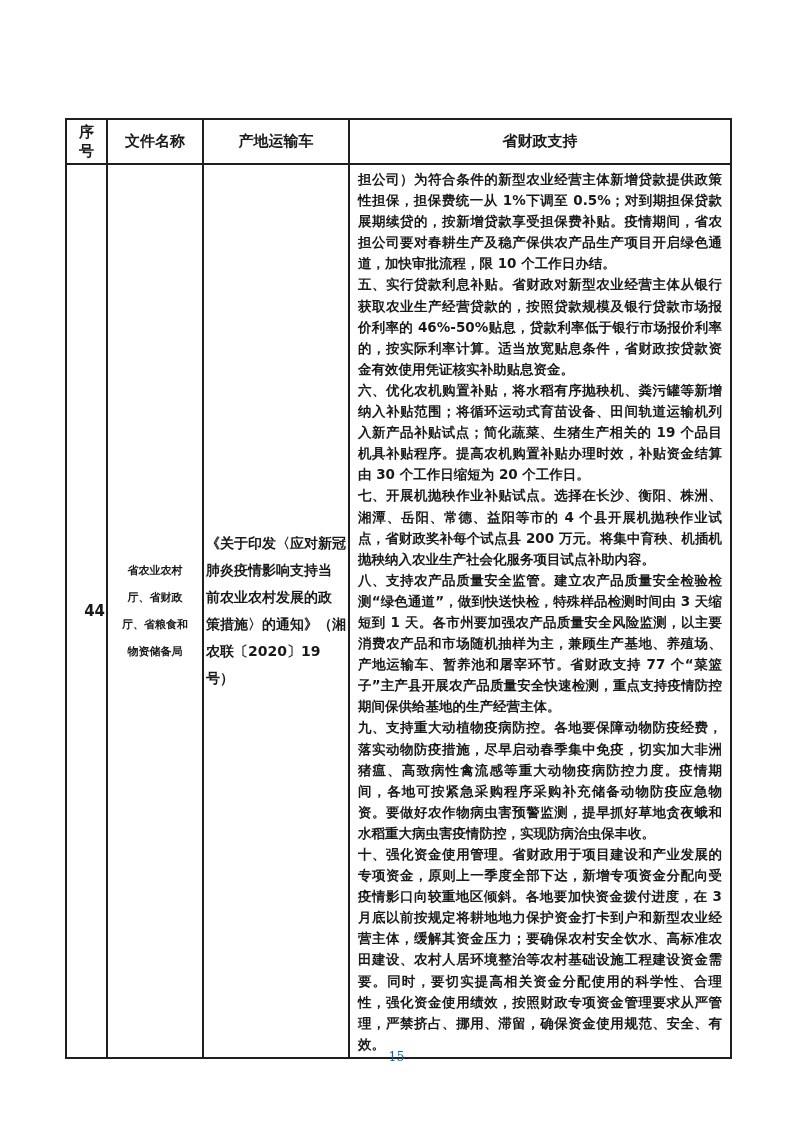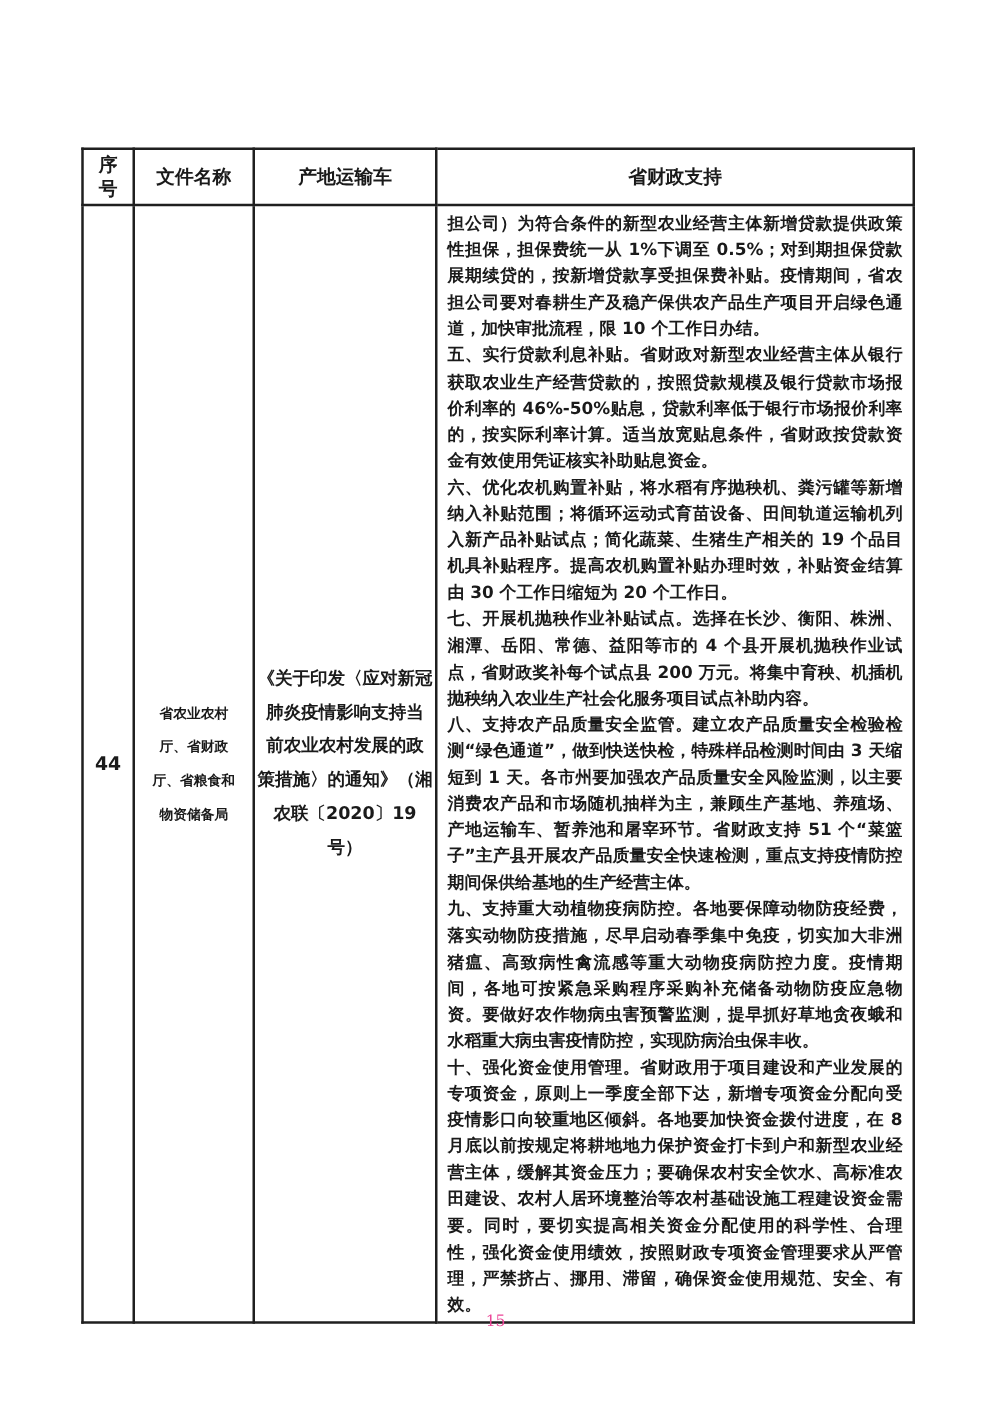--- a/index.html
+++ b/index.html
@@ -41,36 +41,35 @@
     font-weight: 700;
     text-align: center;
     vertical-align: middle;
     padding: 0 6px;
     line-height: 19px;
   }
   tr.body-row {
     height: 872px;
   }
   td.index-cell {
-    text-align: center;
+    text-align: right;
     vertical-align: middle;
     font-size: 15px;
     font-weight: 700;
   }
   td.agency-cell {
     text-align: center;
     vertical-align: middle;
     font-size: 11px;
     font-weight: 700;
     line-height: 27px;
     white-space: pre-line;
     padding: 0 1px;
   }
   td.doctitle-cell {
-    text-align: center;
     vertical-align: middle;
     font-size: 14px;
     font-weight: 700;
     line-height: 27px;
     white-space: pre-line;
     padding: 0 2px;
   }
   td.content-cell {
     vertical-align: top;
     font-size: 13.5px;
@@ -86,21 +85,21 @@
     text-justify: inter-ideograph;
   }
   .page-number {
     position: absolute;
     left: 0;
     top: 1028px;
     width: 100%;
     text-align: center;
     font-size: 12.5px;
     font-weight: 400;
-    color: #ec4899;
+    color: #0369a1;
     font-family: "DejaVu Serif", serif;
   }
 </style>
 </head>
 <body>
 
 <div class="page">
 
   <table class="doc-table">
     <colgroup>
@@ -127,23 +126,23 @@
         <td class="doctitle-cell">《关于印发〈应对新冠
 肺炎疫情影响支持当
 前农业农村发展的政
 策措施〉的通知》（湘
 农联〔2020〕19 号）</td>
         <td class="content-cell">
             <p>担公司）为符合条件的新型农业经营主体新增贷款提供政策性担保，担保费统一从 1%下调至 0.5%；对到期担保贷款展期续贷的，按新增贷款享受担保费补贴。疫情期间，省农担公司要对春耕生产及稳产保供农产品生产项目开启绿色通道，加快审批流程，限 10 个工作日办结。</p>
             <p>五、实行贷款利息补贴。省财政对新型农业经营主体从银行获取农业生产经营贷款的，按照贷款规模及银行贷款市场报价利率的 46%-50%贴息，贷款利率低于银行市场报价利率的，按实际利率计算。适当放宽贴息条件，省财政按贷款资金有效使用凭证核实补助贴息资金。</p>
             <p>六、优化农机购置补贴，将水稻有序抛秧机、粪污罐等新增纳入补贴范围；将循环运动式育苗设备、田间轨道运输机列入新产品补贴试点；简化蔬菜、生猪生产相关的 19 个品目机具补贴程序。提高农机购置补贴办理时效，补贴资金结算由 30 个工作日缩短为 20 个工作日。</p>
             <p>七、开展机抛秧作业补贴试点。选择在长沙、衡阳、株洲、湘潭、岳阳、常德、益阳等市的 4 个县开展机抛秧作业试点，省财政奖补每个试点县 200 万元。将集中育秧、机插机抛秧纳入农业生产社会化服务项目试点补助内容。</p>
-            <p>八、支持农产品质量安全监管。建立农产品质量安全检验检测“绿色通道”，做到快送快检，特殊样品检测时间由 3 天缩短到 1 天。各市州要加强农产品质量安全风险监测，以主要消费农产品和市场随机抽样为主，兼顾生产基地、养殖场、产地运输车、暂养池和屠宰环节。省财政支持 51 个“菜篮子”主产县开展农产品质量安全快速检测，重点支持疫情防控期间保供给基地的生产经营主体。</p>
+            <p>八、支持农产品质量安全监管。建立农产品质量安全检验检测“绿色通道”，做到快送快检，特殊样品检测时间由 3 天缩短到 1 天。各市州要加强农产品质量安全风险监测，以主要消费农产品和市场随机抽样为主，兼顾生产基地、养殖场、产地运输车、暂养池和屠宰环节。省财政支持 77 个“菜篮子”主产县开展农产品质量安全快速检测，重点支持疫情防控期间保供给基地的生产经营主体。</p>
             <p>九、支持重大动植物疫病防控。各地要保障动物防疫经费，落实动物防疫措施，尽早启动春季集中免疫，切实加大非洲猪瘟、高致病性禽流感等重大动物疫病防控力度。疫情期间，各地可按紧急采购程序采购补充储备动物防疫应急物资。要做好农作物病虫害预警监测，提早抓好草地贪夜蛾和水稻重大病虫害疫情防控，实现防病治虫保丰收。</p>
-            <p>十、强化资金使用管理。省财政用于项目建设和产业发展的专项资金，原则上一季度全部下达，新增专项资金分配向受疫情影口向较重地区倾斜。各地要加快资金拨付进度，在 8 月底以前按规定将耕地地力保护资金打卡到户和新型农业经营主体，缓解其资金压力；要确保农村安全饮水、高标准农田建设、农村人居环境整治等农村基础设施工程建设资金需要。同时，要切实提高相关资金分配使用的科学性、合理性，强化资金使用绩效，按照财政专项资金管理要求从严管理，严禁挤占、挪用、滞留，确保资金使用规范、安全、有效。</p>
+            <p>十、强化资金使用管理。省财政用于项目建设和产业发展的专项资金，原则上一季度全部下达，新增专项资金分配向受疫情影口向较重地区倾斜。各地要加快资金拨付进度，在 3 月底以前按规定将耕地地力保护资金打卡到户和新型农业经营主体，缓解其资金压力；要确保农村安全饮水、高标准农田建设、农村人居环境整治等农村基础设施工程建设资金需要。同时，要切实提高相关资金分配使用的科学性、合理性，强化资金使用绩效，按照财政专项资金管理要求从严管理，严禁挤占、挪用、滞留，确保资金使用规范、安全、有效。</p>
           </td>
       </tr>
     </tbody>
   </table>
 
   <div class="page-number">15</div>
 
 </div>
 
 </body></html>

